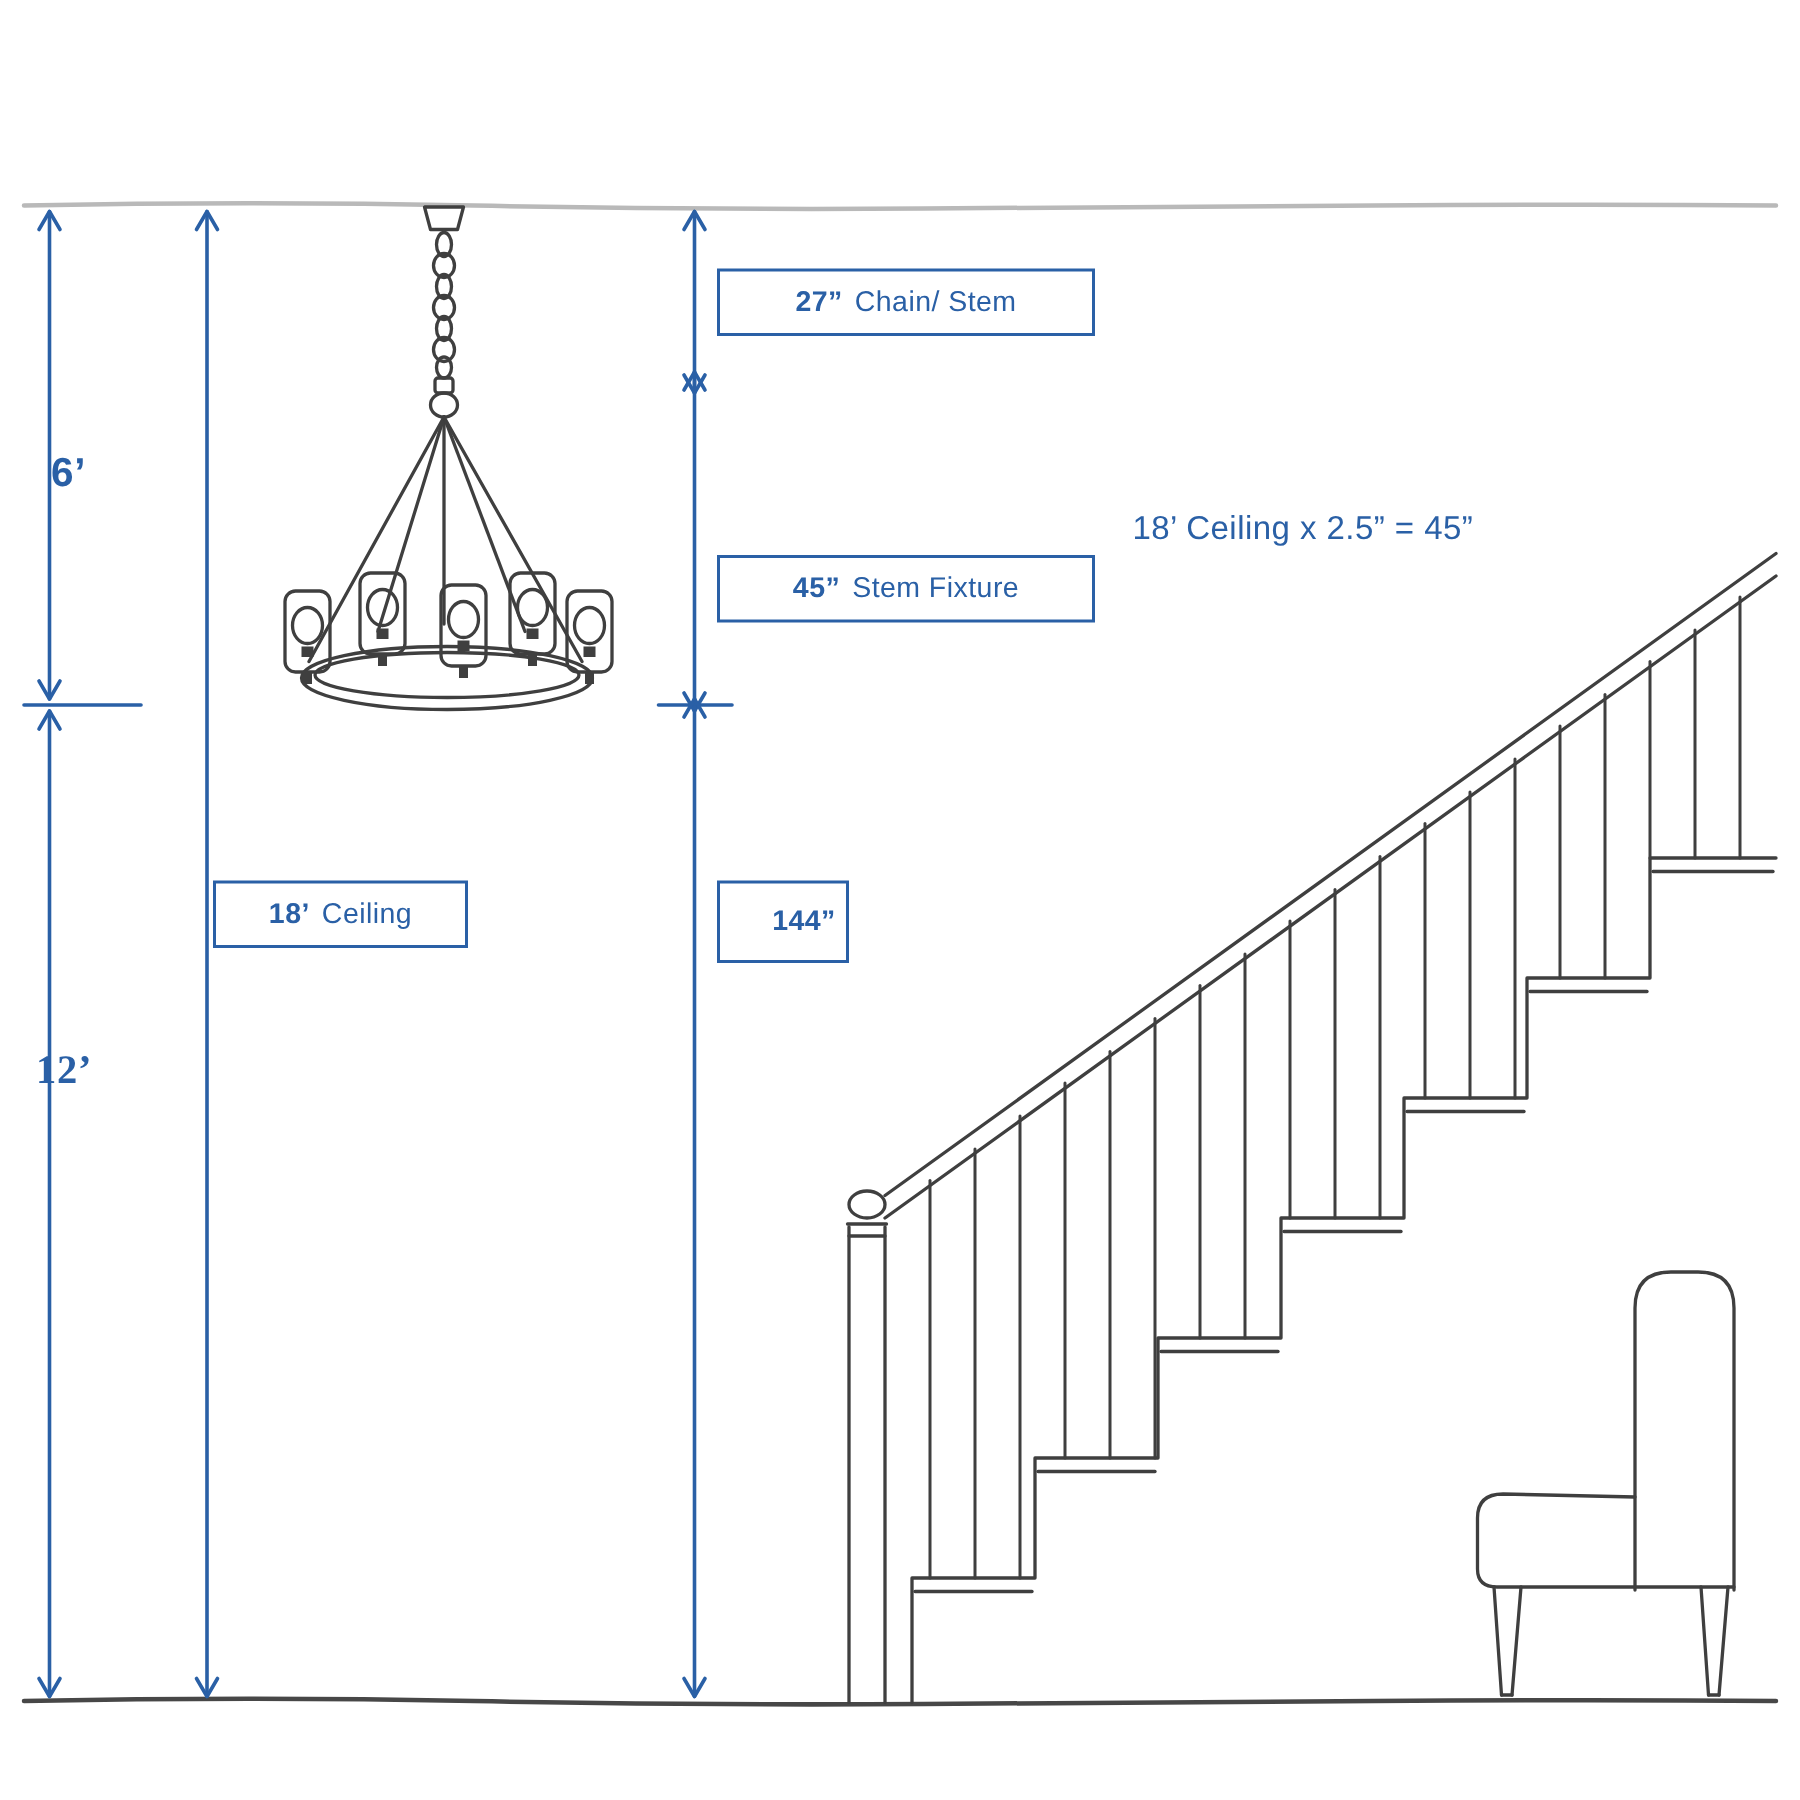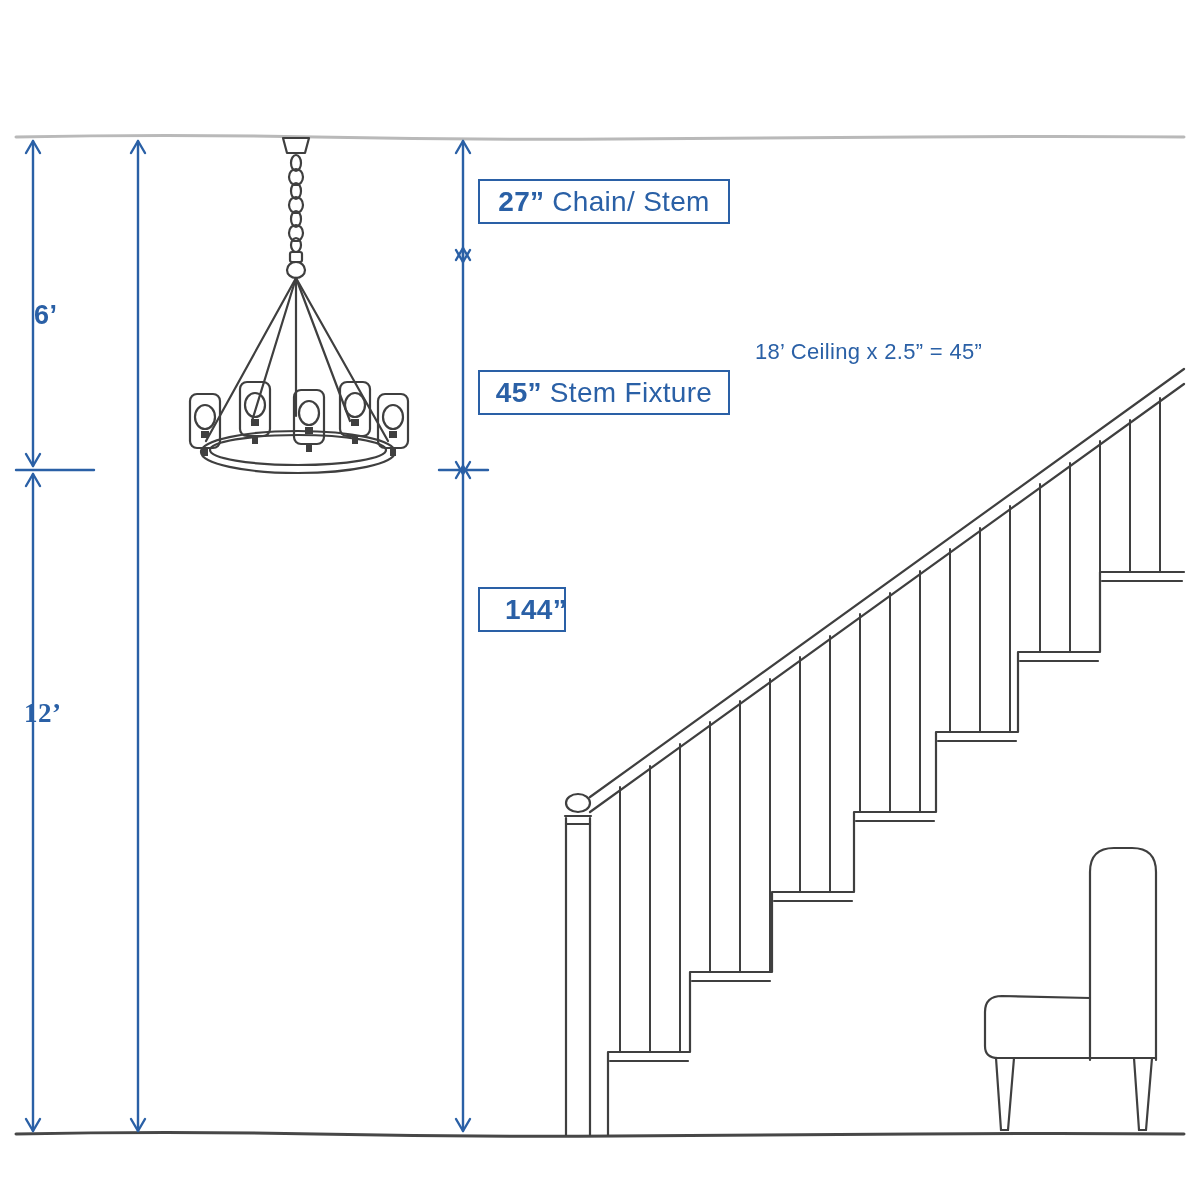--- a/index.html
+++ b/index.html
@@ -11,21 +11,21 @@
   g.dim{stroke:var(--accent);fill:none;stroke-width:2.4;stroke-linecap:round;stroke-linejoin:round;}
   g.sk{stroke:var(--sketch);fill:none;stroke-width:2.2;stroke-linecap:round;stroke-linejoin:round;}
   g.ceil{stroke:var(--ceiling);fill:none;stroke-width:3;stroke-linecap:round;}
   g.floorln{stroke:var(--floor);fill:none;stroke-width:3;stroke-linecap:round;}
   .skfill{fill:var(--sketch);stroke:none;}
   .lbl{position:absolute;color:var(--accent);}
   .dimnum{font-weight:700;font-size:27px;letter-spacing:.5px;}
   .box{
     position:absolute;display:flex;align-items:center;justify-content:center;gap:8px;
     border:2px solid var(--accent);background:#fff;color:var(--accent);
-    font-size:28px;letter-spacing:.3px;box-sizing:border-box;
+    font-size:19px;letter-spacing:.3px;box-sizing:border-box;
   }
   .box .v{font-weight:700;}
   .formula{position:absolute;color:var(--accent);font-size:22px;letter-spacing:.3px;}
 </style>
 </head>
 <body>
 
 <div class="stage">
 
   <svg width="1200" height="1200" viewBox="0 0 1200 1200">
@@ -188,20 +188,24 @@
   <div class="box" style="left:478px;top:179px;width:252px;height:45px;">
     <span class="v">27”</span>
     <span>Chain/ Stem</span>
   </div>
 
   <div class="box" style="left:478px;top:330px;width:252px;height:45px;margin-top:40px;">
     <span class="v">45”</span>
     <span>Stem Fixture</span>
   </div>
 
-
-  <div class="box" style="left:478px;top:587px;width:88px;height:45px;padding-left:28px;">
+  <div class="box" style="left:142px;top:587px;width:170px;height:45px;">
+    <span class="v">18’</span>
+    <span>Ceiling</span>
+  </div>
+
+  <div class="box" style="left:478px;top:587px;width:88px;height:55px;padding-left:28px;">
     <span class="v">144”</span>
   </div>
 
   <div class="formula" style="left:755px;top:339px;">18’ Ceiling x 2.5” = 45”</div>
 
 </div>
 
 </body></html>

